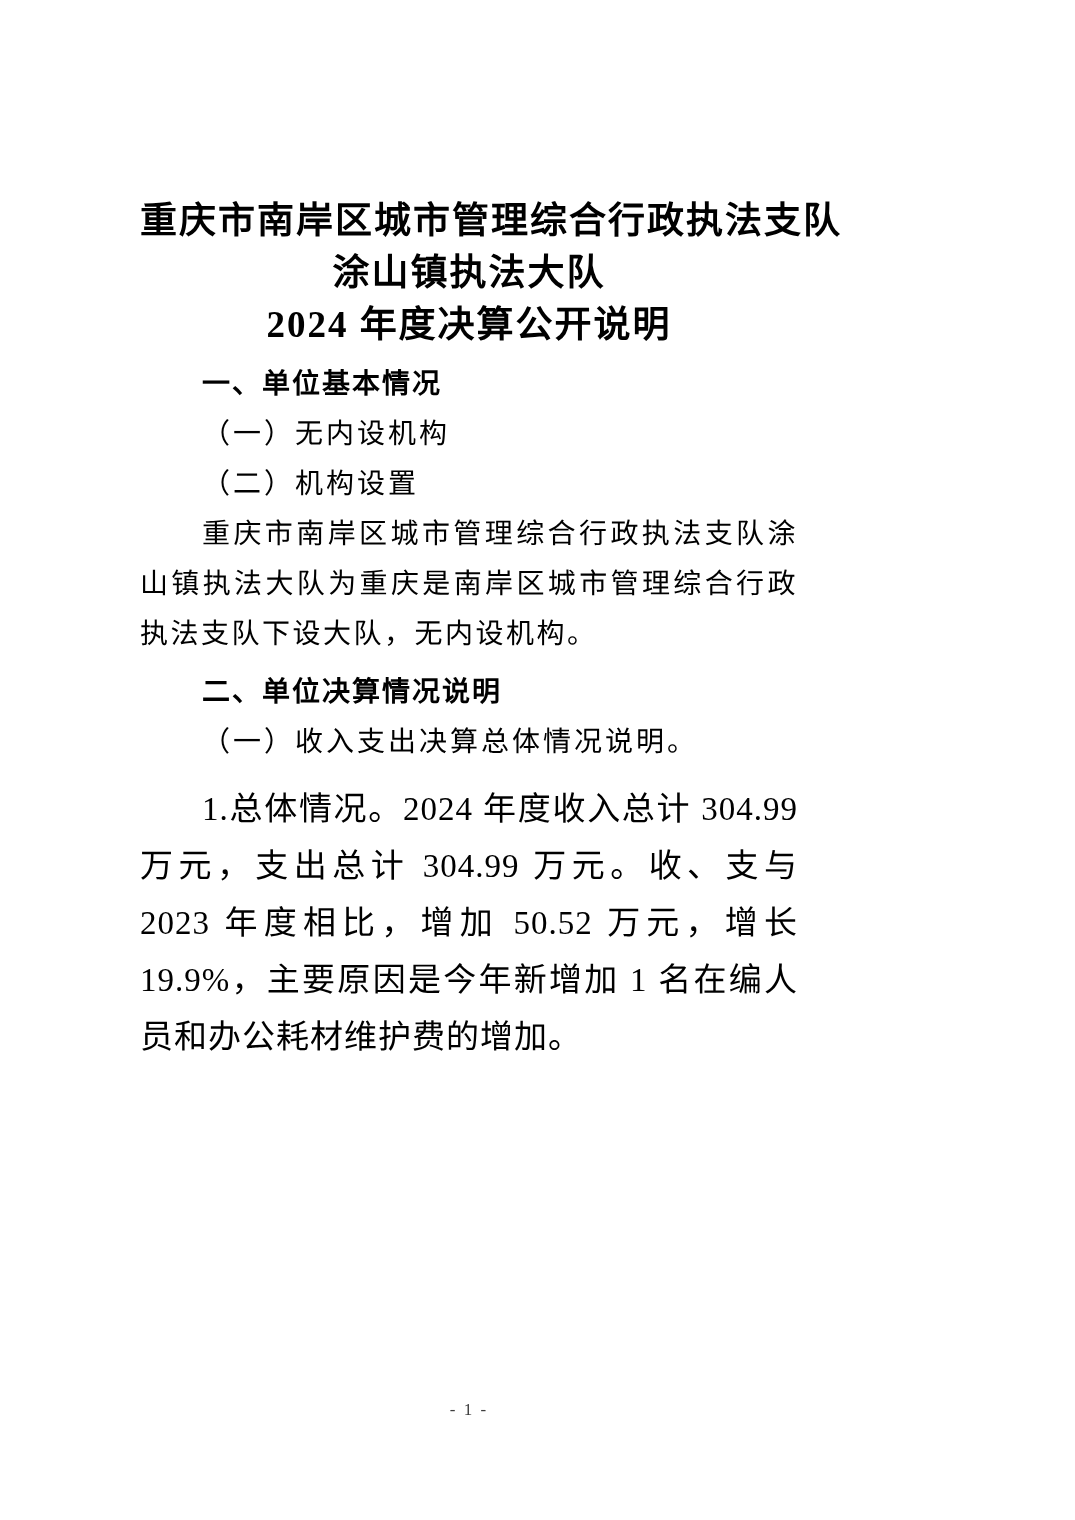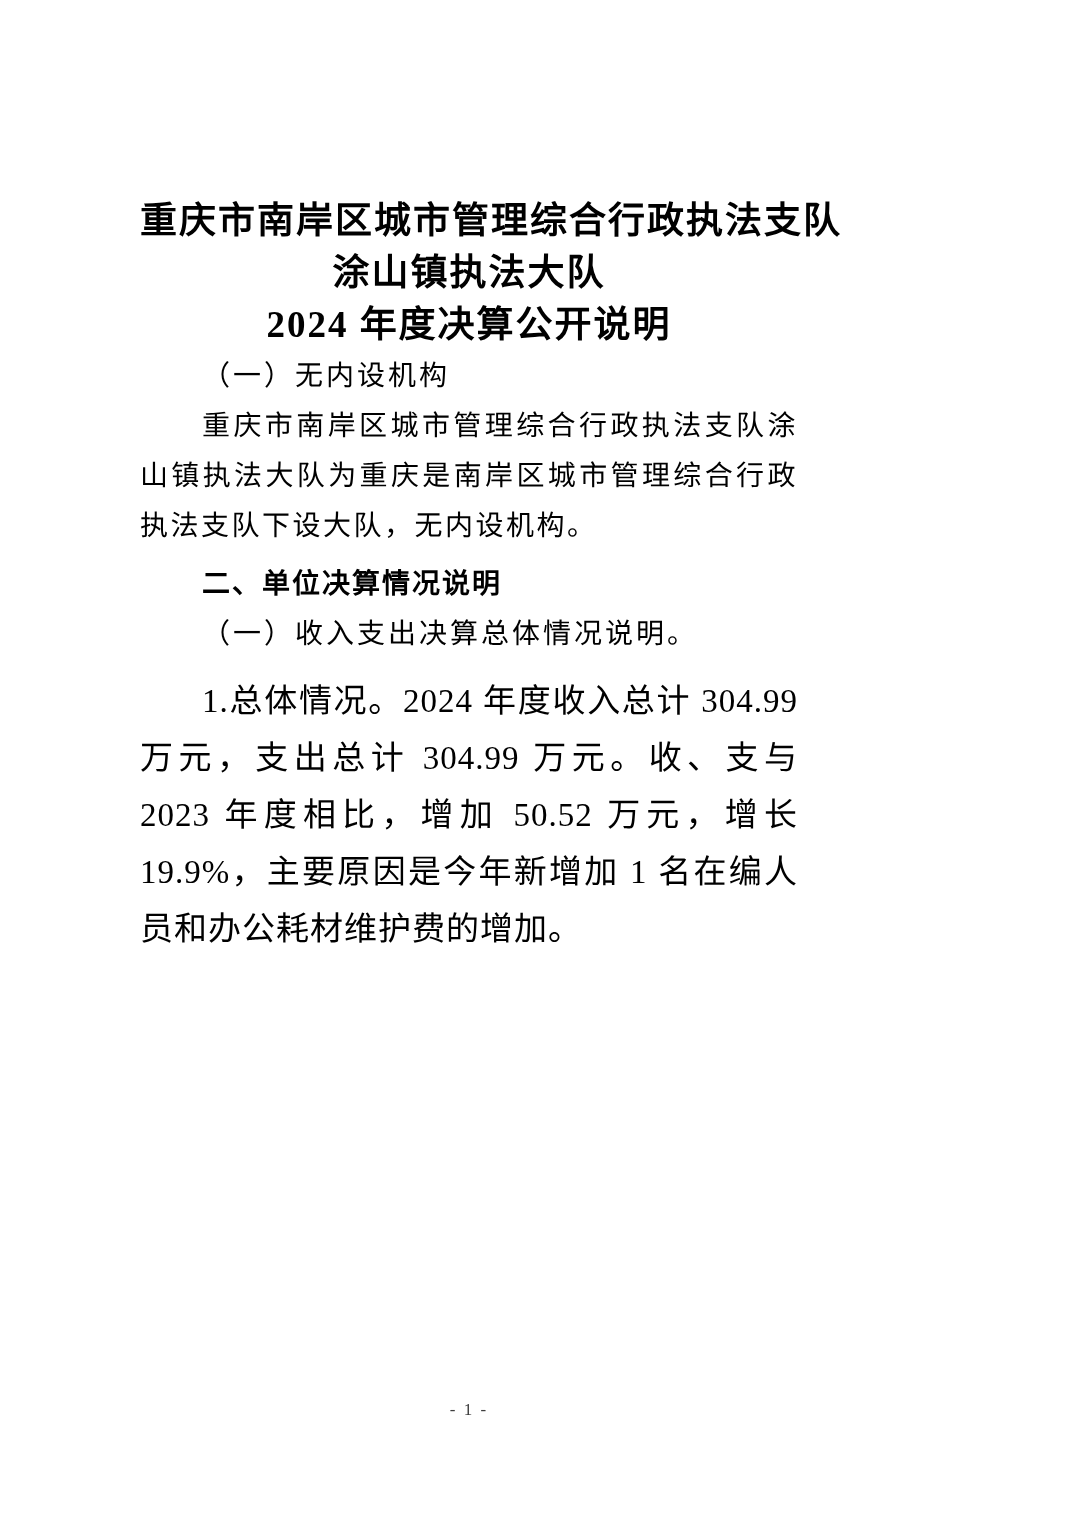--- a/index.html
+++ b/index.html
@@ -75,24 +75,26 @@
 <body>
 
 <div class="page">
 
   <header class="doc-title">
     <div class="title-line">重庆市南岸区城市管理综合行政执法支队</div>
     <div class="title-line">涂山镇执法大队</div>
     <div class="title-line">2024 年度决算公开说明</div>
   </header>
 
+  <h2 class="heading-bold">一、单位基本情况</h2>
 
   <h3 class="heading-kaiti">（一）无内设机构</h3>
 
 
+  <h3 class="heading-kaiti">（二）机构设置</h3>
 
   <p class="para-kaiti">重庆市南岸区城市管理综合行政执法支队涂山镇执法大队为重庆是南岸区城市管理综合行政执法支队下设大队，无内设机构。</p>
 
   <h2 class="heading-bold">二、单位决算情况说明</h2>
 
   <h3 class="heading-kaiti">（一）收入支出决算总体情况说明。</h3>
 
   <p class="para-serif first">1.总体情况。2024 年度收入总计 304.99 万元，支出总计 304.99 万元。收、支与 2023 年度相比，增加 50.52 万元，增长 19.9%，主要原因是今年新增加 1 名在编人员和办公耗材维护费的增加。</p>
 
 

